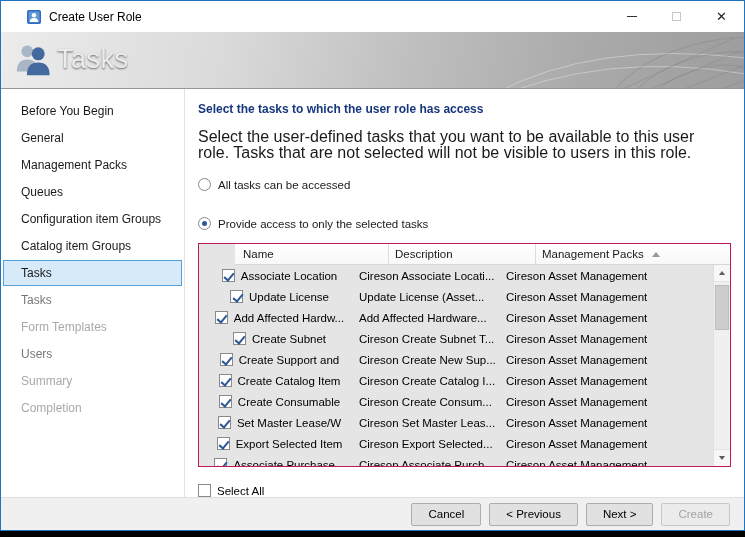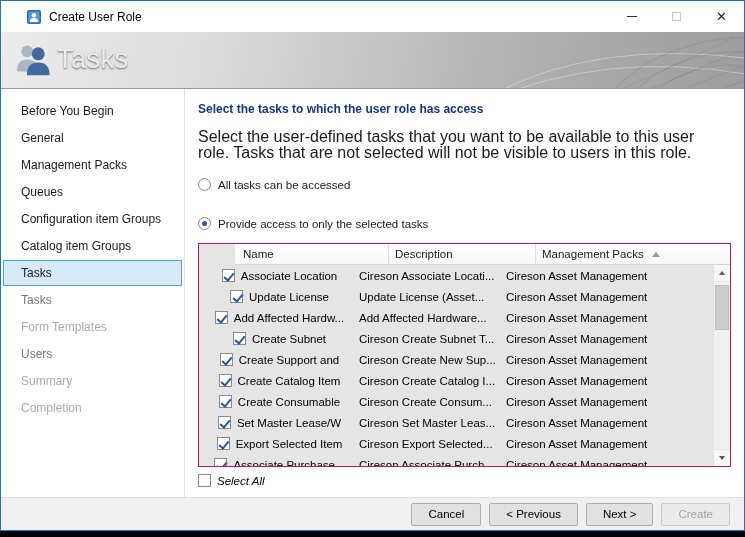--- a/index.html
+++ b/index.html
@@ -67,21 +67,21 @@
 
   
   .vscroll { position:absolute; top:21px; right:0; bottom:0; width:17px; background:#f0f0f0; border-left:1px solid #e0e0e0; }
   .sbtn { position:absolute; left:0; width:16px; height:17px; background:#f7f7f7; display:flex; align-items:center; justify-content:center; }
   .sbtn.up { top:0; border-bottom:1px solid #e6e6e6; }
   .sbtn.down { bottom:0; border-top:1px solid #e6e6e6; }
   .arrow-up { width:0; height:0; border-left:3.5px solid transparent; border-right:3.5px solid transparent; border-bottom:4px solid #5c5c5c; }
   .arrow-down { width:0; height:0; border-left:3.5px solid transparent; border-right:3.5px solid transparent; border-top:4px solid #5c5c5c; }
   .sthumb { position:absolute; left:1px; top:20px; width:14px; height:45px; background:#cdcdcd; border:1px solid #bdbdbd; }
 
-  .select-all { margin-top:7px; display:flex; align-items:center; gap:6px; font-size:11.5px; color:#000;font-style:italic; }
+  .select-all { margin-top:17px; display:flex; align-items:center; gap:6px; font-size:11.5px; color:#000; }
 
   
   .footer { position:absolute; left:0; right:0; bottom:0; height:33px; background:#f0f0f0; border-top:1px solid #dfdfdf; }
   .footer-buttons { height:100%; display:flex; align-items:center; justify-content:flex-end; gap:8px; padding-right:14px; }
   .btn { height:23px; min-width:67px; padding:0 16px; font-size:11.5px; font-family:inherit; background:#e1e1e1;
          border:1px solid #adadad; border-radius:2px; color:#000; }
   .btn.disabled { background:#ebebeb; border-color:#c8c8c8; color:#a2a2a2; }
 </style>
 </head>
 <body>

